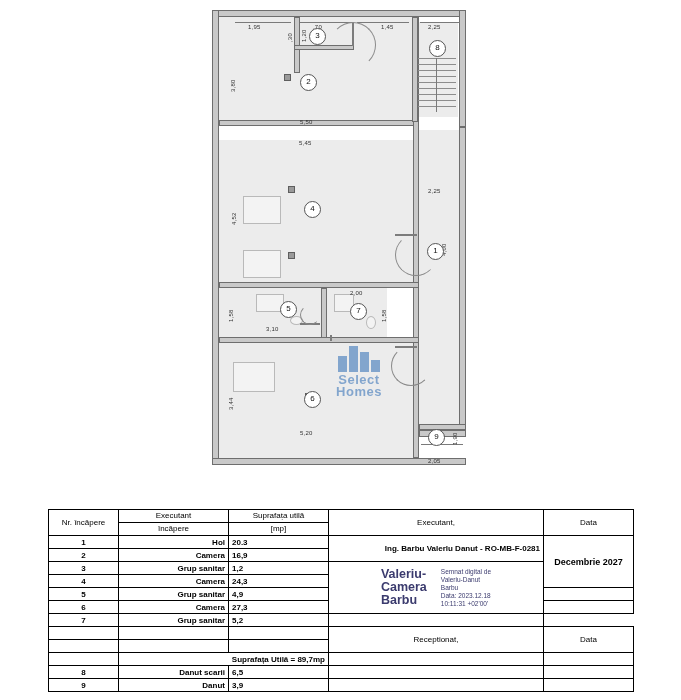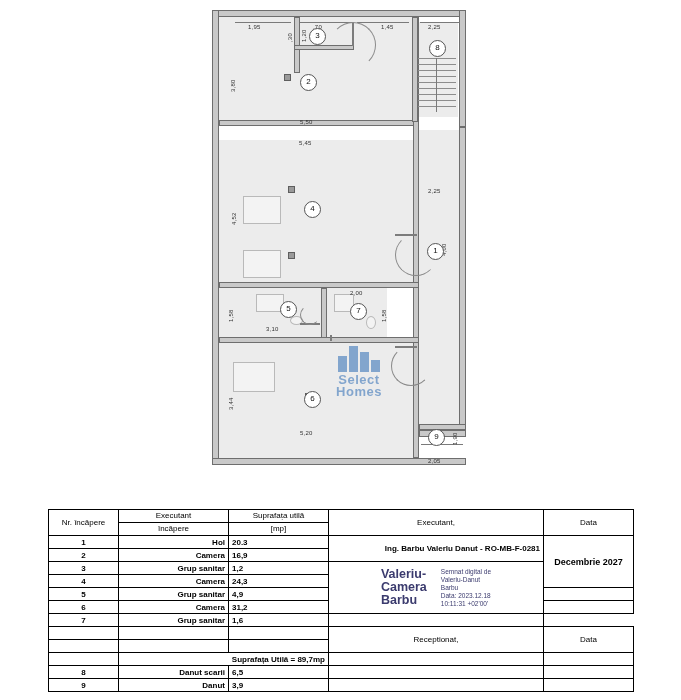--- a/index.html
+++ b/index.html
@@ -367,28 +367,28 @@
         <tr>
           <td class="c-nr bold">5</td>
           <td class="c-den bold">Grup sanitar</td>
           <td class="c-sup bold">4,9</td>
           <td class="c-data date-cell"></td>
         </tr>
 
         <tr>
           <td class="c-nr bold">6</td>
           <td class="c-den bold">Camera</td>
-          <td class="c-sup bold">31,2</td>
+          <td class="c-sup bold">27,3</td>
           <td class="c-data"></td>
         </tr>
 
         <tr>
           <td class="c-nr bold">7</td>
           <td class="c-den bold">Grup sanitar</td>
-          <td class="c-sup bold">1,6</td>
+          <td class="c-sup bold">5,2</td>
           <td class="c-data"></td>
         </tr>
 
         <tr class="empty-row">
           <td class="c-nr"></td>
           <td class="c-den"></td>
           <td class="c-sup"></td>
           <td class="c-exec hdr" rowspan="2">Receptionat,</td>
           <td class="c-data hdr" rowspan="2">Data</td>
         </tr>

